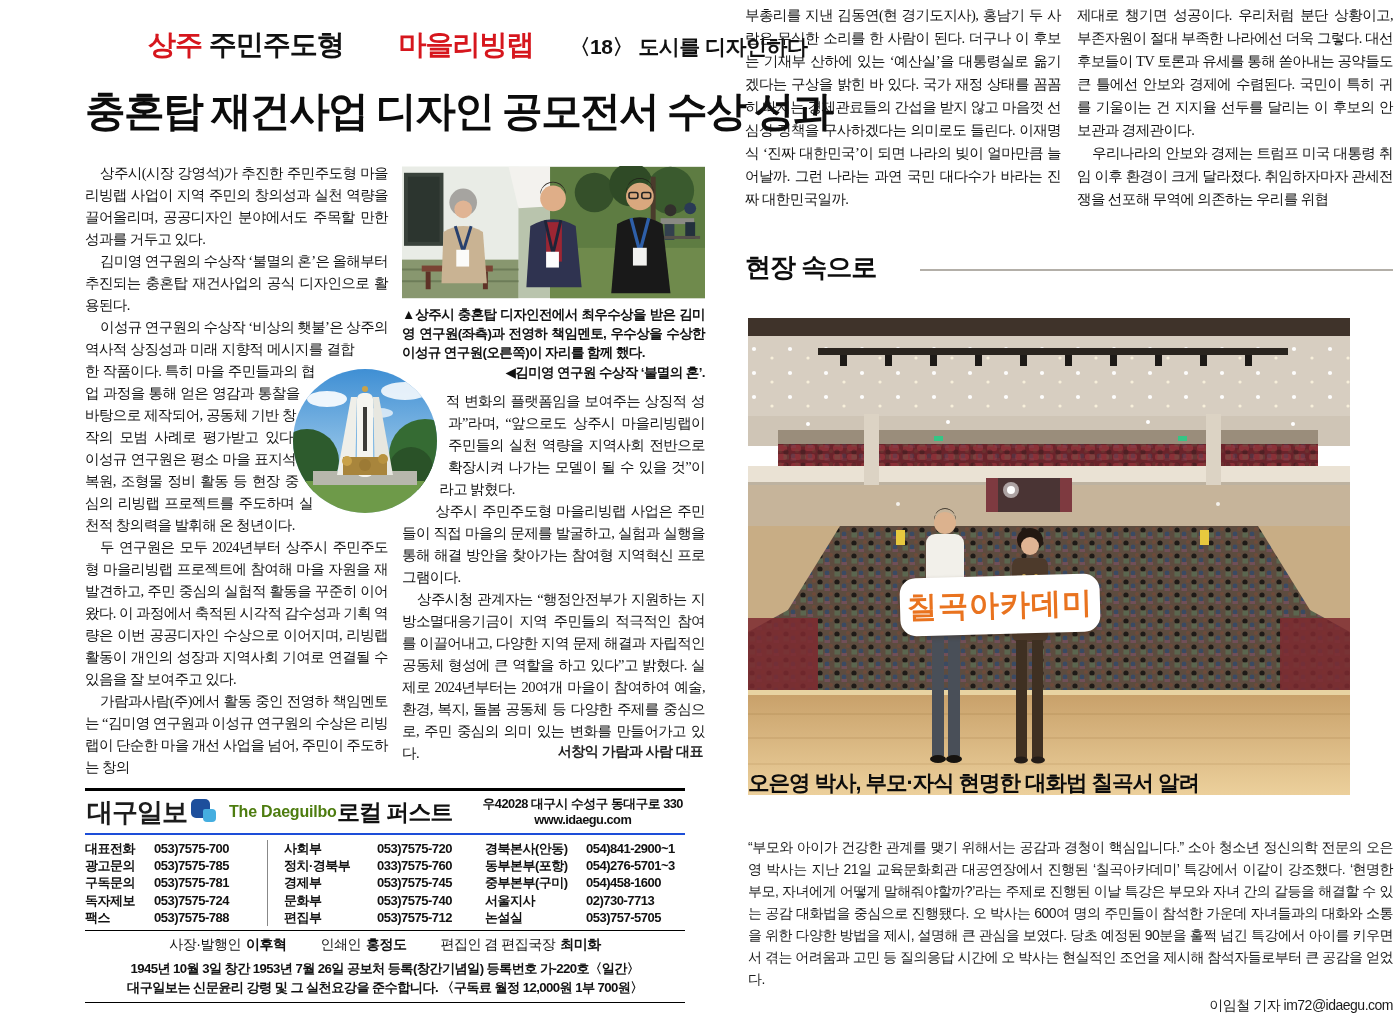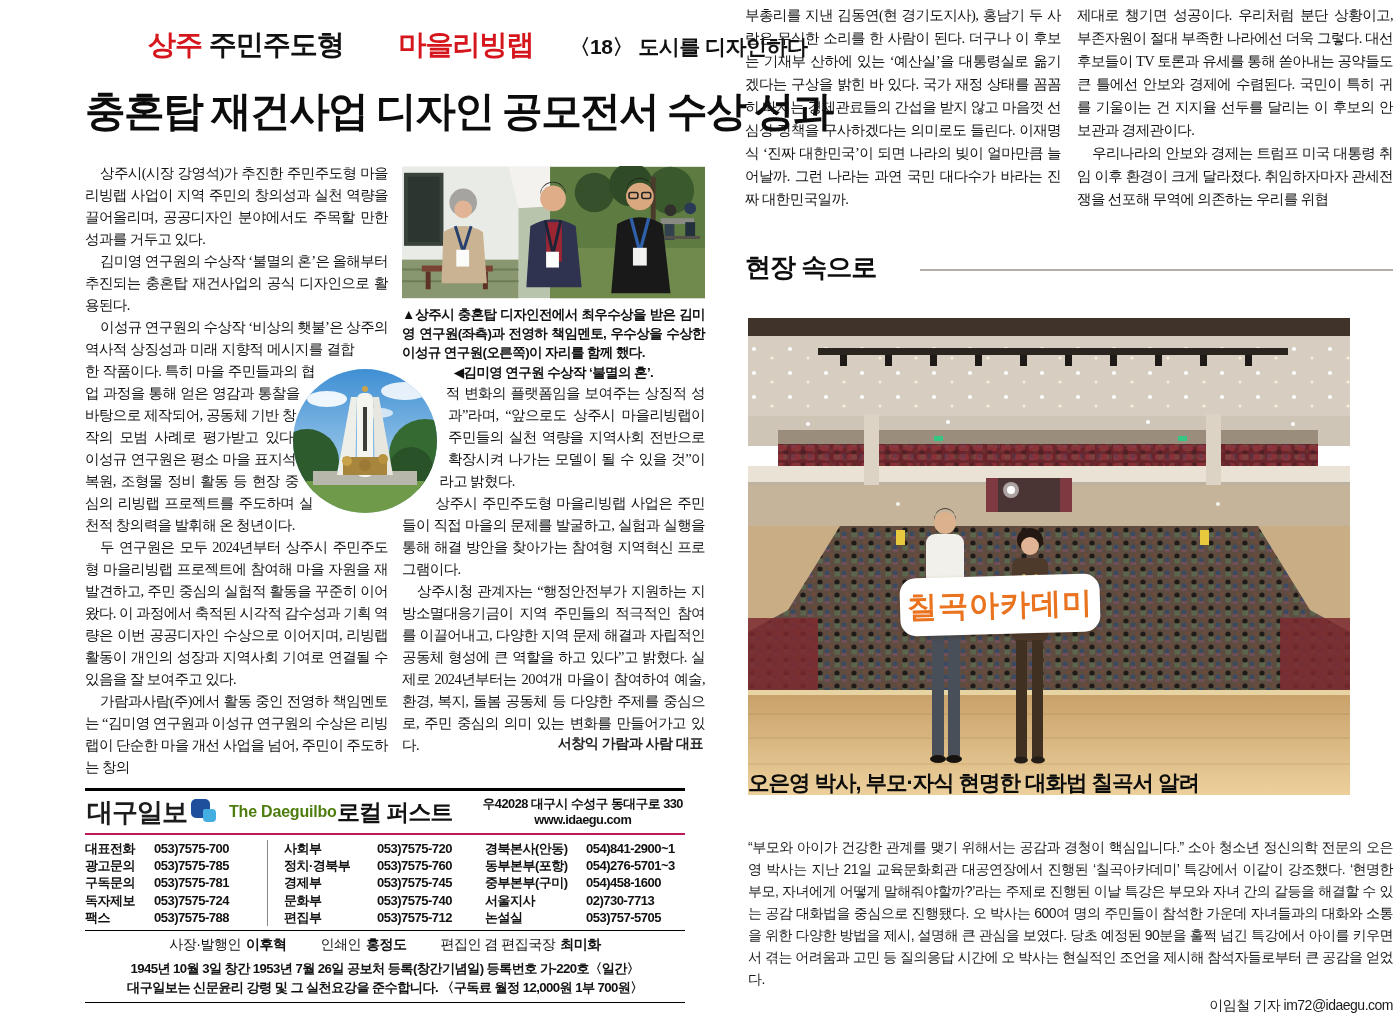--- a/index.html
+++ b/index.html
@@ -32,22 +32,22 @@
     text-align:justify; word-break:break-all; color:#141414;
     text-indent:15px;
   }
   .a-col p.no-indent { text-indent:0; }
   .wrap-r { float:right; width:92px; height:200px; shape-outside:circle(80px at 76px 122px); }
   .wrap-l { float:left; width:46px; height:126px; shape-outside:circle(80px at -32px 48px); }
   .article-byline { text-align:right; font-size:14px; font-weight:600; color:#222; margin-top:-21px; padding-right:2px; letter-spacing:-0.5px; }
   
   .photo-people { width:303px; height:133px; margin-top:4px; overflow:hidden; }
   .photo-caption { margin-top:6px; font-size:13.5px; font-weight:600; line-height:19px; letter-spacing:-0.6px; color:#111; text-align:justify; word-break:break-all; }
-  .photo-caption .cap-sub { display:block; text-align:center; margin-top:1px; }
-  .caption-block { }
+  .photo-caption .cap-sub { display:block; text-align:right; margin-top:1px; }
+  .caption-block { margin-bottom:8px; }
   
   .circle-photo { position:absolute; left:293px; top:369px; width:144px; height:144px; border-radius:50%; overflow:hidden; }
   
   .opinion-cols { position:absolute; left:745px; top:4px; width:648px; display:flex; gap:16px; }
   .o-col { width:316px; }
   .o-col p {
     font-family:"Liberation Serif","DejaVu Serif",serif;
     font-size:14.5px; line-height:23px; letter-spacing:-0.6px;
     text-align:justify; word-break:break-all; color:#141414; text-indent:0;
   }
@@ -67,21 +67,21 @@
   .sign-overlay span { font-size:30px; font-weight:900; letter-spacing:1px; color:#e9731f; white-space:nowrap; }
   .fr-headline { position:absolute; left:748px; top:768px; font-size:21.5px; font-weight:900; letter-spacing:-1px; color:#0c0c0c; }
   .fr-body {
     position:absolute; left:748px; top:836px; width:645px;
     font-size:14px; line-height:22px; letter-spacing:-0.5px;
     text-align:justify; word-break:break-all; color:#1a1a1a;
   }
   .fr-byline { text-align:right; font-size:14px; margin-top:4px; color:#1a1a1a; }
   
   .masthead { position:absolute; left:85px; top:788px; width:600px; border-top:3.5px solid #000; }
-  .mh-row1 { display:flex; align-items:center; height:44px; padding:0 2px; border-bottom:2px solid #be185d; }
+  .mh-row1 { display:flex; align-items:center; height:44px; padding:0 2px; border-bottom:2px solid #1d4ed8; }
   .mh-logo { display:flex; align-items:center; }
   .mh-name { font-size:26px; font-weight:900; color:#1c1c1c; letter-spacing:-1px; }
   .mh-mark { position:relative; width:30px; height:30px; margin:0 8px 0 4px; }
   .mh-mark .b1 { position:absolute; left:0; top:2px; width:19px; height:19px; background:#1d4f9c; border-radius:5px 5px 1px 5px; }
   .mh-mark .b2 { position:absolute; left:12px; top:12px; width:13px; height:13px; background:#45aee0; border-radius:2px 4px 4px 4px; }
   .mh-name-en { font-size:16px; font-weight:700; color:#4d7c0f; letter-spacing:-0.2px; }
   .mh-slogan { flex:1; text-align:center; font-size:23px; font-weight:900; letter-spacing:-1px; color:#111; padding-right:30px; }
   .mh-addr { text-align:center; font-size:12.8px; font-weight:700; line-height:16px; color:#111; letter-spacing:-0.5px; }
   .mh-contacts { display:flex; padding:5px 0 4px 0; border-bottom:1.5px solid #000; }
   .mh-colA { width:182px; }
@@ -379,21 +379,21 @@
             <span class="c-val">053)7575-788</span>
           </div>
         </div>
       <div class="mh-colB" id="contacts-col2">
           <div class="c-row">
             <span class="c-label">사회부</span>
             <span class="c-val">053)7575-720</span>
           </div>
           <div class="c-row">
             <span class="c-label">정치·경북부</span>
-            <span class="c-val">053)7575-760</span>
+            <span class="c-val">033)7575-760</span>
           </div>
           <div class="c-row">
             <span class="c-label">경제부</span>
             <span class="c-val">053)7575-745</span>
           </div>
           <div class="c-row">
             <span class="c-label">문화부</span>
             <span class="c-val">053)7575-740</span>
           </div>
           <div class="c-row">

